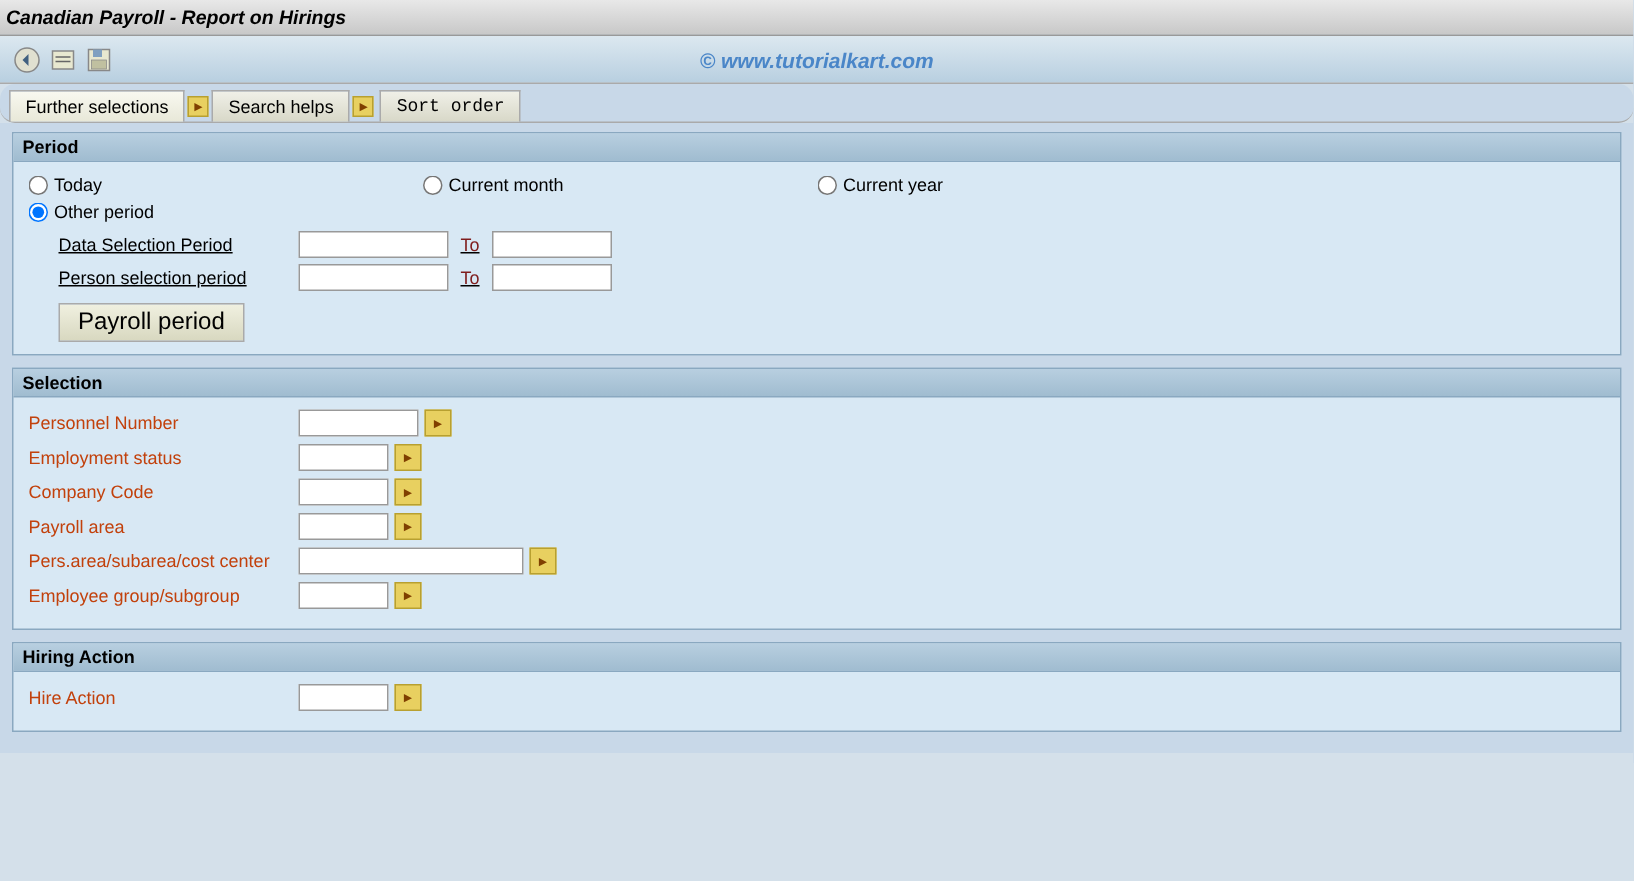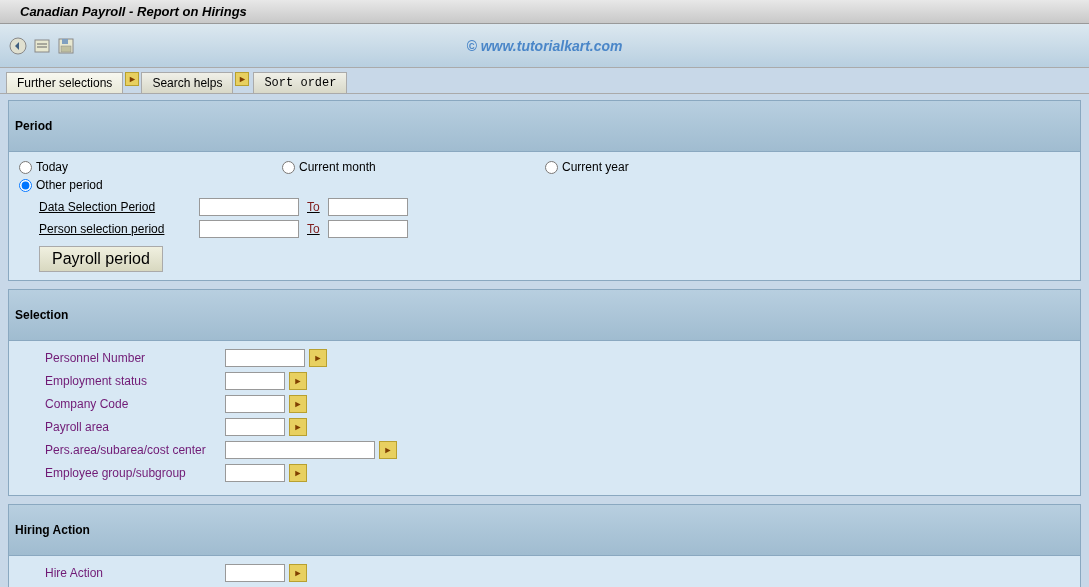--- a/index.html
+++ b/index.html
@@ -5,35 +5,35 @@
     * { box-sizing: border-box; margin: 0; padding: 0; }
     body {
       font-family: Arial, Helvetica, sans-serif;
       font-size: 12px;
       background-color: #d4e0ea;
       width: 1089px;
       min-height: 587px;
     }
     .title-bar {
       background: linear-gradient(to bottom, #e8e8e8, #c8c8c8);
-      padding: 4px 20px;
+      padding: 4px 4px;
       border-bottom: 1px solid #999;
       font-weight: bold;
       font-style: italic;
       font-size: 13px;
       color: #000;
     }
     .toolbar {
       background: linear-gradient(to bottom, #dce8f0, #b8cfe0);
       padding: 4px 8px;
       display: flex;
       align-items: center;
       border-bottom: 1px solid #aaa;
       position: relative;
-      height: 44px;
+      height: 32px;
     }
     .toolbar-icons {
       display: flex;
       gap: 4px;
     }
     .toolbar-icon {
       width: 20px;
       height: 20px;
       cursor: pointer;
       display: flex;
@@ -46,22 +46,23 @@
       transform: translateX(-50%);
       color: #4a86c8;
       font-style: italic;
       font-size: 14px;
       font-weight: bold;
     }
     .tabs-bar {
       background: #c8d8e8;
       padding: 4px 6px 0 6px;
       display: flex;
-      align-items: flex-start;
+      align-items: center;
       border-bottom: 1px solid #aaa;
+      border-radius: 10px;
     }
     .tab-btn {
       background: linear-gradient(to bottom, #f0f0e8, #d8d8c8);
       border: 1px solid #aaa;
       border-bottom: none;
       padding: 3px 10px;
       font-size: 12px;
       cursor: pointer;
       display: flex;
       align-items: center;
@@ -86,21 +87,21 @@
       padding: 6px 8px;
       background: #c8d8e8;
     }
     .section-box {
       border: 1px solid #8aa8c0;
       background: #d8e8f4;
       margin-bottom: 8px;
     }
     .section-header {
       background: linear-gradient(to bottom, #b8cfe0, #a0bcd0);
-      padding: 18px 6px;
+      padding: 2px 6px;
       font-weight: bold;
       font-size: 12px;
       color: #000;
       border-bottom: 1px solid #8aa8c0;
     }
     .section-content {
       padding: 8px 10px;
     }
     .radio-row {
       display: flex;
@@ -157,22 +158,21 @@
       margin-left: 20px;
       margin-top: 4px;
     }
     .selection-field-row {
       display: flex;
       align-items: center;
       margin-bottom: 5px;
     }
     .sel-label {
       min-width: 180px;
-      color: #701a75;
-      margin-left: 26px;
+      color: #c2410c;
     }
     .sel-input {
       height: 18px;
       border: 1px solid #999;
       background: #fff;
       font-size: 11px;
       padding: 1px 2px;
     }
     .sel-input-sm {
       width: 60px;

